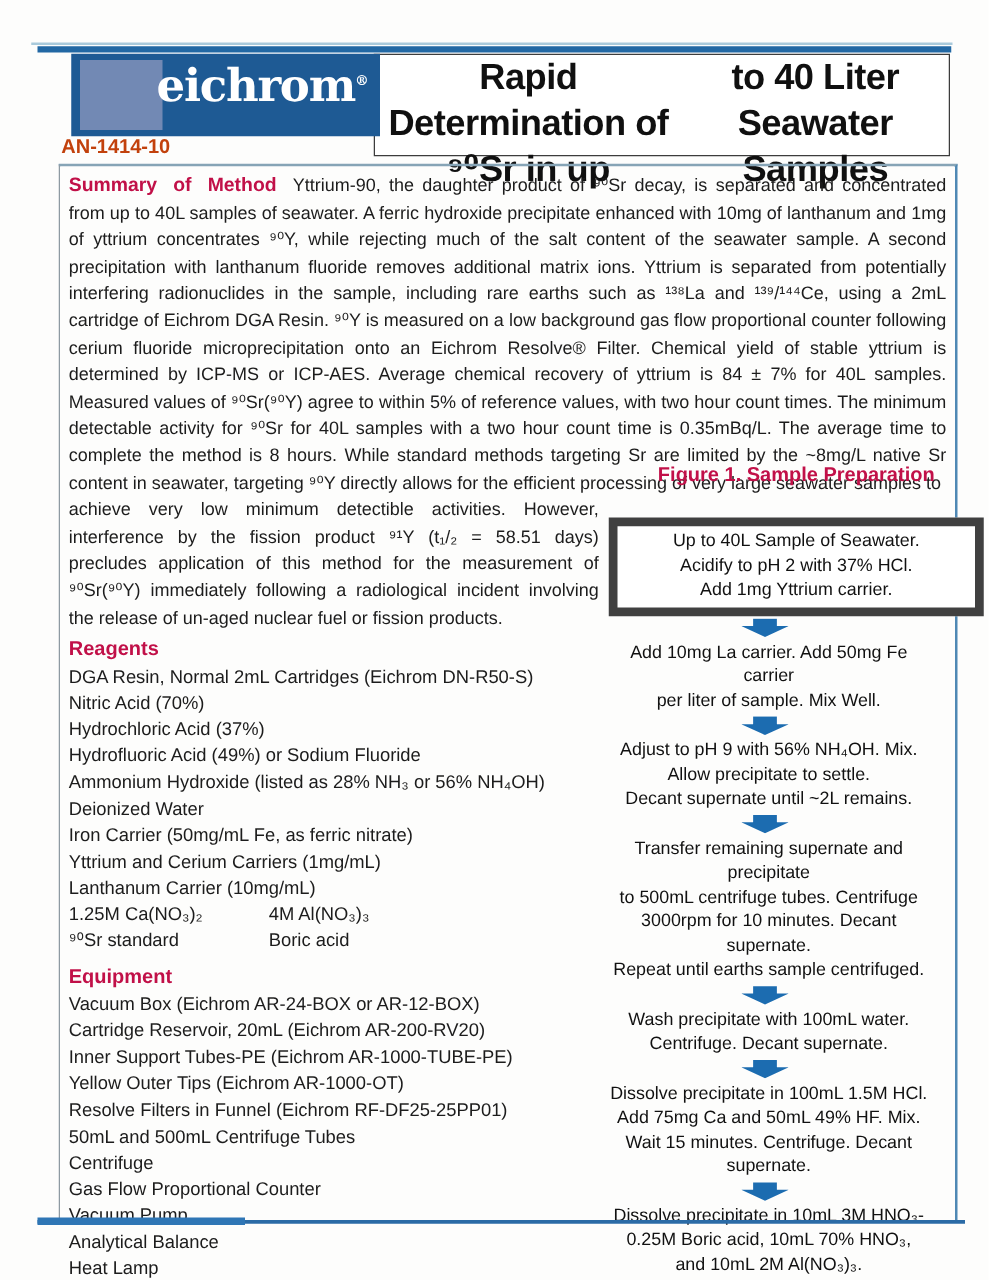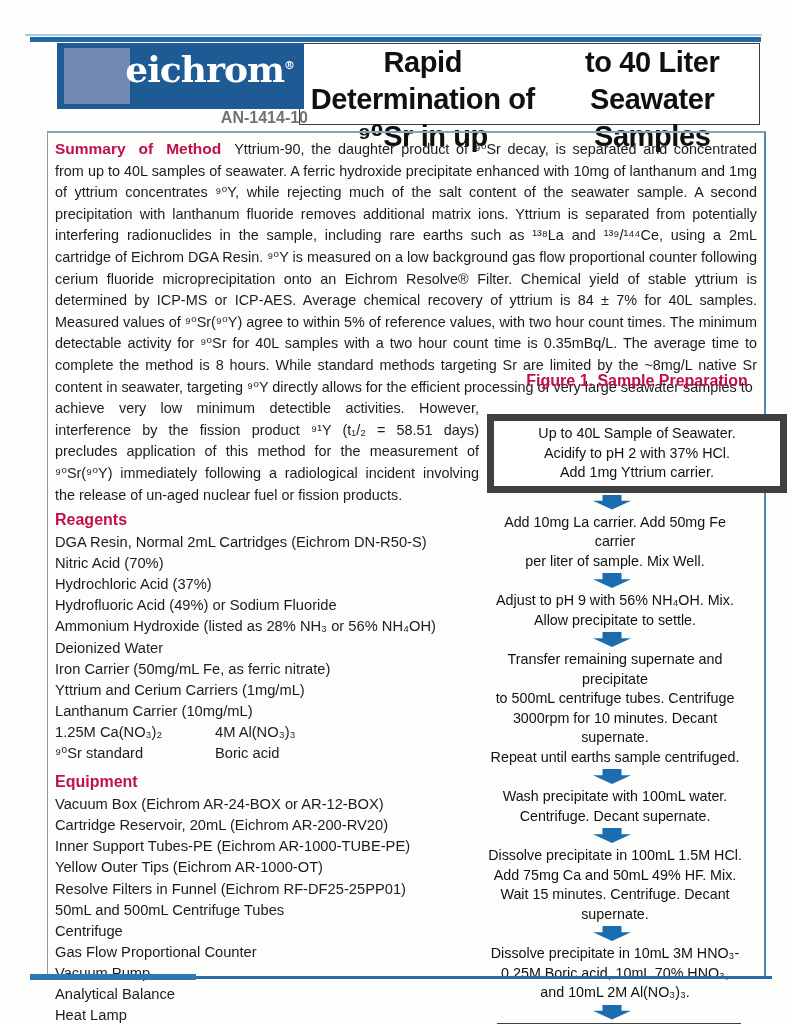--- a/index.html
+++ b/index.html
@@ -17,21 +17,21 @@
     display:flex; justify-content:center; text-align:center;
     font-weight:bold; font-size:29px; line-height:37px; letter-spacing:-0.4px; color:#101010;
   }
   .logo-box { position:absolute; left:57px; top:43px; width:247px; height:66px; background:#1e5a94; }
   .logo-square { position:absolute; left:7px; top:5px; width:66px; height:56px; background:#7289b4; }
   .logo-text {
     position:absolute; right:9px; top:5px; color:#ffffff;
     font-family:"DejaVu Serif","Liberation Serif",serif; font-weight:bold; font-size:36px; letter-spacing:-1px;margin-left:28px;
   }
   .logo-text .reg { font-size:11px; vertical-align:super; letter-spacing:0; }
-  .an-number { position:absolute; left:61px; top:109px; width:247px; text-align:right; color:#737373; font-weight:bold; font-size:16px; }
+  .an-number { position:absolute; left:49px; top:109px; width:247px; text-align:left; color:#c2410c; font-weight:bold; font-size:16px; }
   
   .content-frame {
     position:absolute; left:47px; top:131px; width:716px; height:844px;
     border-top:2px solid #86a4b6; border-left:1px solid #8e9aa2; border-right:2px solid #4f88b4;
     pointer-events:none;
   }
   
   .left-col { position:absolute; left:55px; top:138px; width:702px; }
   .summary-p1 { text-align:justify; font-size:14.4px; line-height:21.6px; }
   .h-inline { color:#c11048; font-weight:bold; font-size:15.5px; word-spacing:6px; margin-right:13px; }
@@ -131,20 +131,21 @@
       </div>
     <div class="arrow"></div>
     <div class="step plain">
         <div>Add 10mg La carrier. Add 50mg Fe carrier</div>
         <div>per liter of sample. Mix Well.</div>
       </div>
     <div class="arrow"></div>
     <div class="step plain">
         <div>Adjust to pH 9 with 56% NH₄OH. Mix.</div>
         <div>Allow precipitate to settle.</div>
+        <div>Decant supernate until ~2L remains.</div>
       </div>
     <div class="arrow"></div>
     <div class="step plain">
         <div>Transfer remaining supernate and precipitate</div>
         <div>to 500mL centrifuge tubes. Centrifuge</div>
         <div>3000rpm for 10 minutes. Decant supernate.</div>
         <div>Repeat until earths sample centrifuged.</div>
       </div>
     <div class="arrow"></div>
     <div class="step plain">

